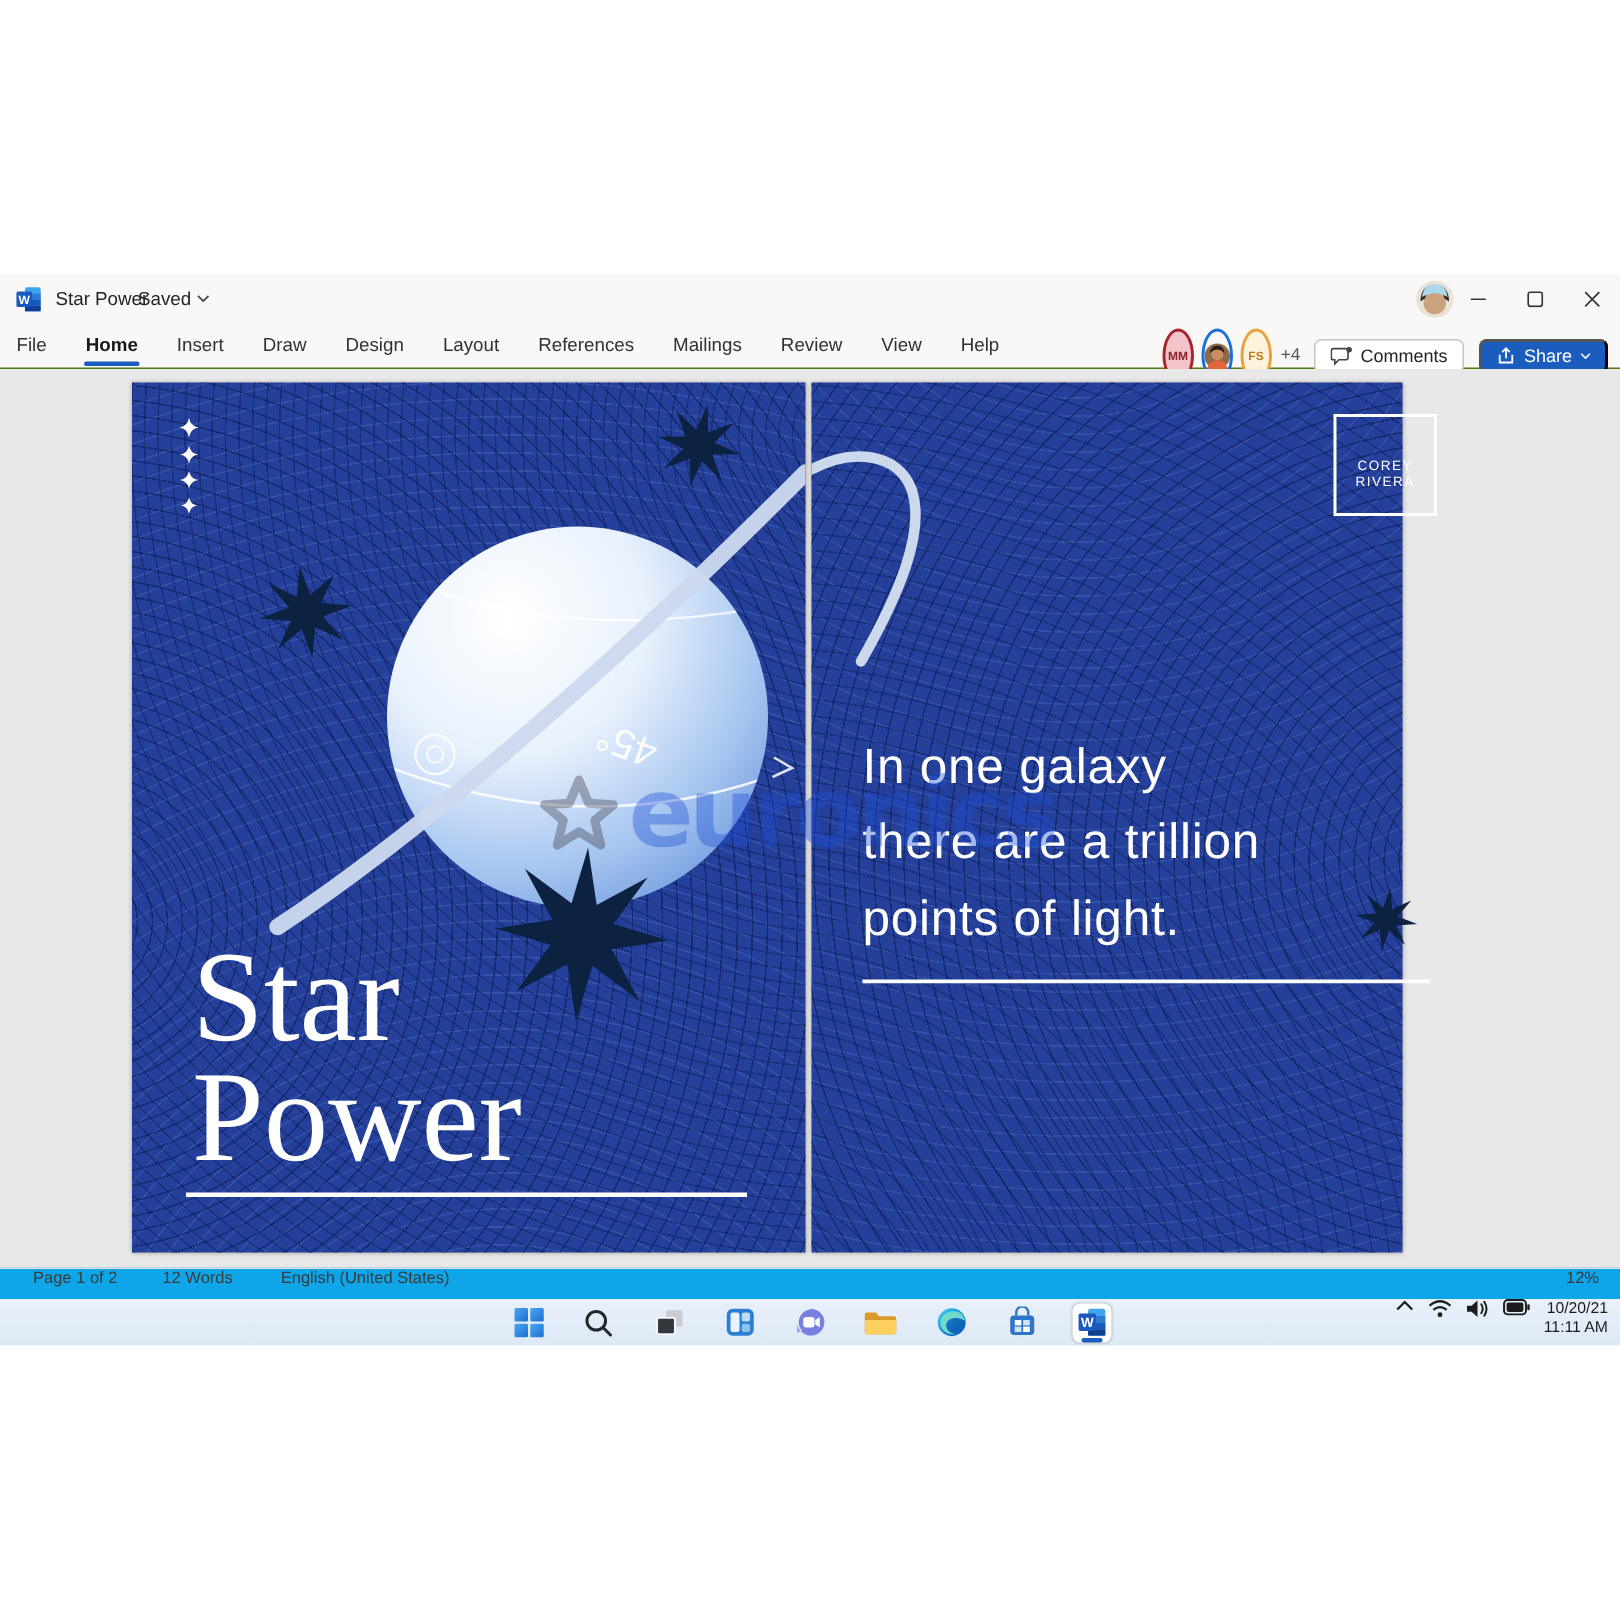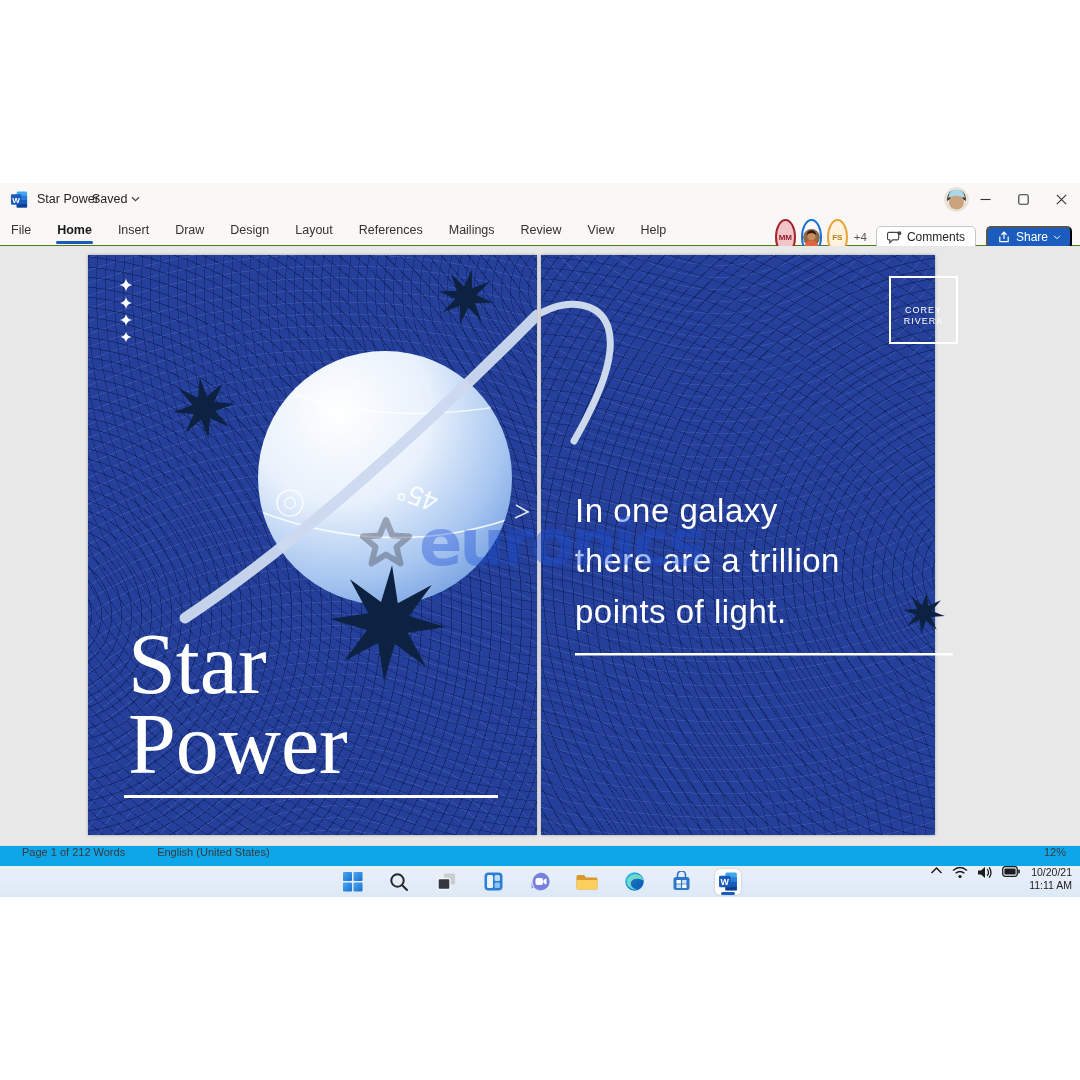--- a/index.html
+++ b/index.html
@@ -249,21 +249,21 @@
 
   <div class="watermark">
     <svg width="58" height="58" viewBox="0 0 58 58">
       <path d="M29,6 L35.5,21.5 L52,22.5 L39.5,33 L43.5,49.5 L29,40.5 L14.5,49.5 L18.5,33 L6,22.5 L22.5,21.5 Z" fill="none" stroke="#3e3e4a" stroke-width="6" stroke-linejoin="round"></path>
     </svg>
     <span class="wm-text">euronics</span>
   </div>
 
   <div class="statusbar">
     <span class="sb-item" style="margin-left:8px">Page 1 of 2</span>
-    <span class="sb-item" style="">12 Words</span>
+    <span class="sb-item" style="margin-left:30px">12 Words</span>
     <span class="sb-item" style="margin-left:32px">English (United States)</span>
     <span class="sb-item" style="margin-left:auto; margin-right:14px">12%</span>
   </div>
 
   <div class="taskbar">
     <div class="tb-center">
       <div class="tb-ico">
         <svg width="21" height="21" viewBox="0 0 21 21">
           <rect x="1" y="1" width="9" height="9" rx="1" fill="url(#startGrad)"></rect>
           <rect x="11.5" y="1" width="9" height="9" rx="1" fill="url(#startGrad)"></rect>

